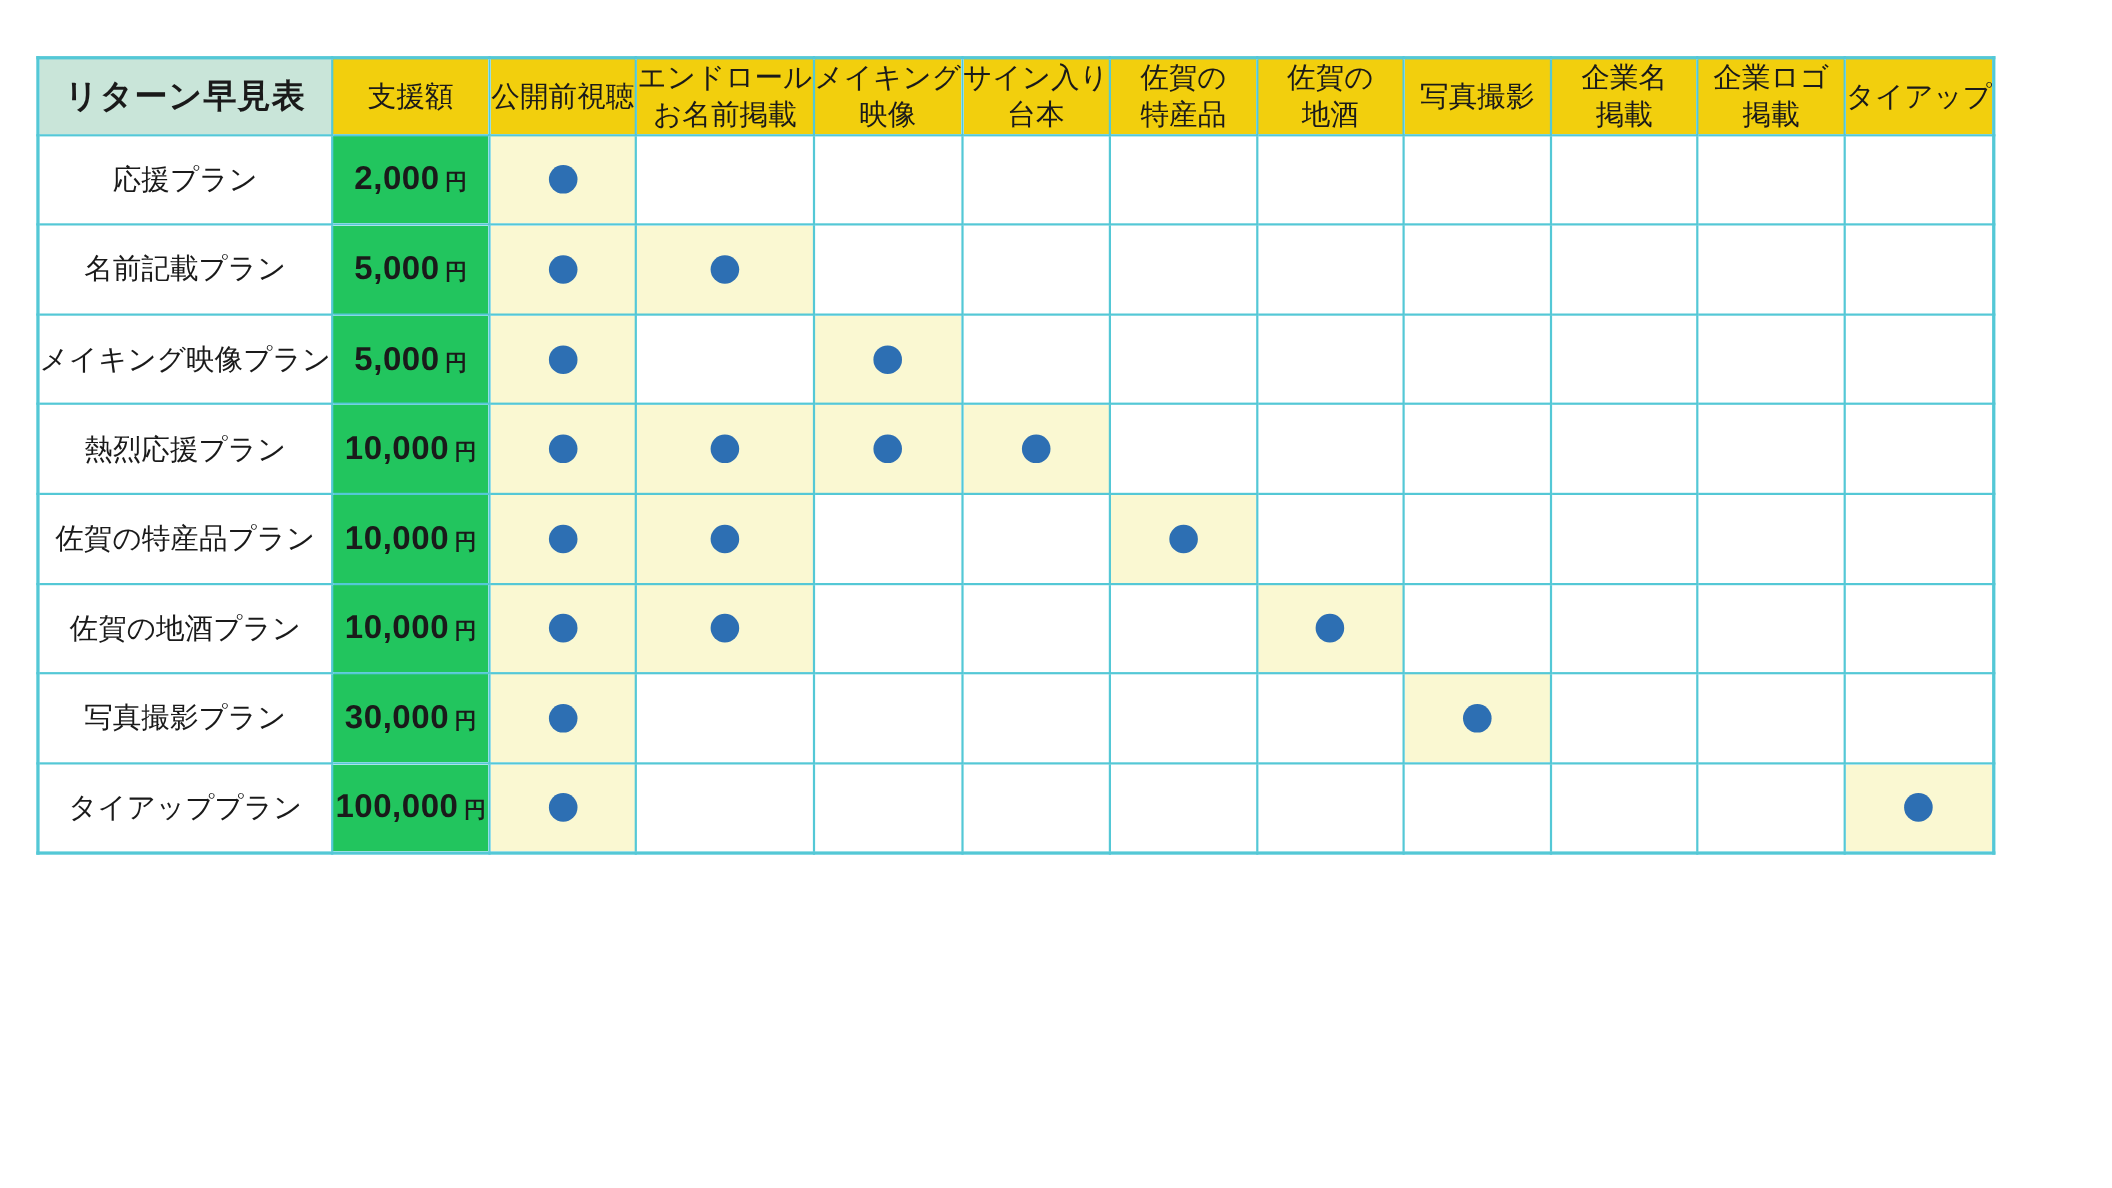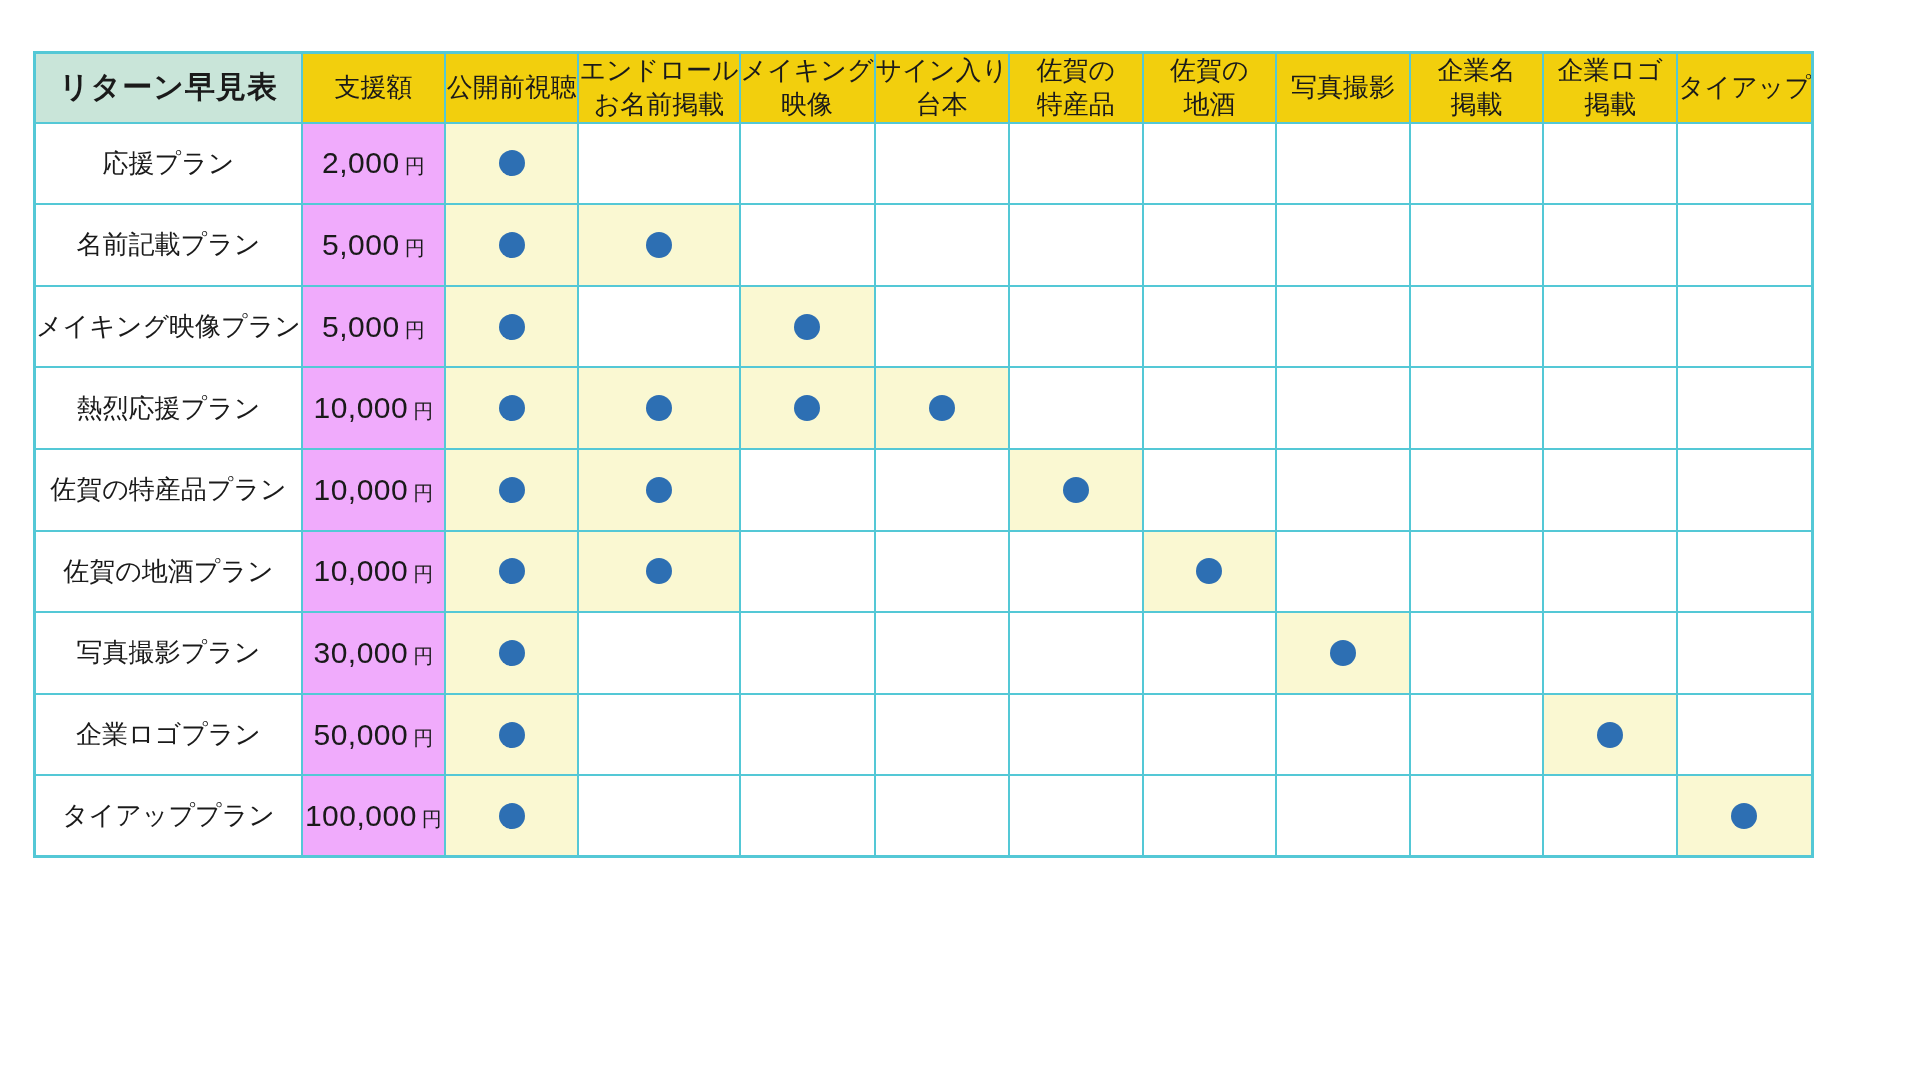--- a/index.html
+++ b/index.html
@@ -38,21 +38,21 @@
     background:var(--header-bg);
     font-size:26px;font-weight:400;color:var(--text);
   }
   th.title-cell{
     background:var(--title-bg);
     font-size:30px;font-weight:600;letter-spacing:1px;
   }
   th.two-line{font-size:26px;line-height:1.3;}
   th .hline{display:block;}
   td.plan-cell{font-size:26px;font-weight:500;background:#ffffff;}
-  td.price-cell{font-size:30px;font-weight:400;background:#f0abfc;letter-spacing:0.5px;}
+  td.price-cell{font-size:30px;font-weight:700;background:#22c55e;letter-spacing:0.5px;}
   td.price-cell .yen{font-size:20px;margin-left:5px;letter-spacing:0;}
   td.feature-cell{background:#ffffff;}
   td.feature-cell.hl{background:var(--hl);}
   .dot{
     display:inline-block;width:26px;height:26px;border-radius:50%;
     background:var(--dot);vertical-align:middle;
   }
 </style>
 </head>
 <body>
@@ -211,34 +211,20 @@
           <td class="feature-cell"></td>
           <td class="feature-cell"></td>
           <td class="feature-cell"></td>
           <td class="feature-cell"></td>
           <td class="feature-cell hl"><span class="dot"></span></td>
           <td class="feature-cell"></td>
           <td class="feature-cell"></td>
           <td class="feature-cell"></td>
         </tr>
         <tr>
-          <td class="plan-cell">企業ロゴプラン</td>
-          <td class="price-cell"><span>50,000</span><span class="yen">円</span></td>
-          <td class="feature-cell hl"><span class="dot"></span></td>
-          <td class="feature-cell"></td>
-          <td class="feature-cell"></td>
-          <td class="feature-cell"></td>
-          <td class="feature-cell"></td>
-          <td class="feature-cell"></td>
-          <td class="feature-cell"></td>
-          <td class="feature-cell"></td>
-          <td class="feature-cell hl"><span class="dot"></span></td>
-          <td class="feature-cell"></td>
-        </tr>
-        <tr>
           <td class="plan-cell">タイアッププラン</td>
           <td class="price-cell"><span>100,000</span><span class="yen">円</span></td>
           <td class="feature-cell hl"><span class="dot"></span></td>
           <td class="feature-cell"></td>
           <td class="feature-cell"></td>
           <td class="feature-cell"></td>
           <td class="feature-cell"></td>
           <td class="feature-cell"></td>
           <td class="feature-cell"></td>
           <td class="feature-cell"></td>

